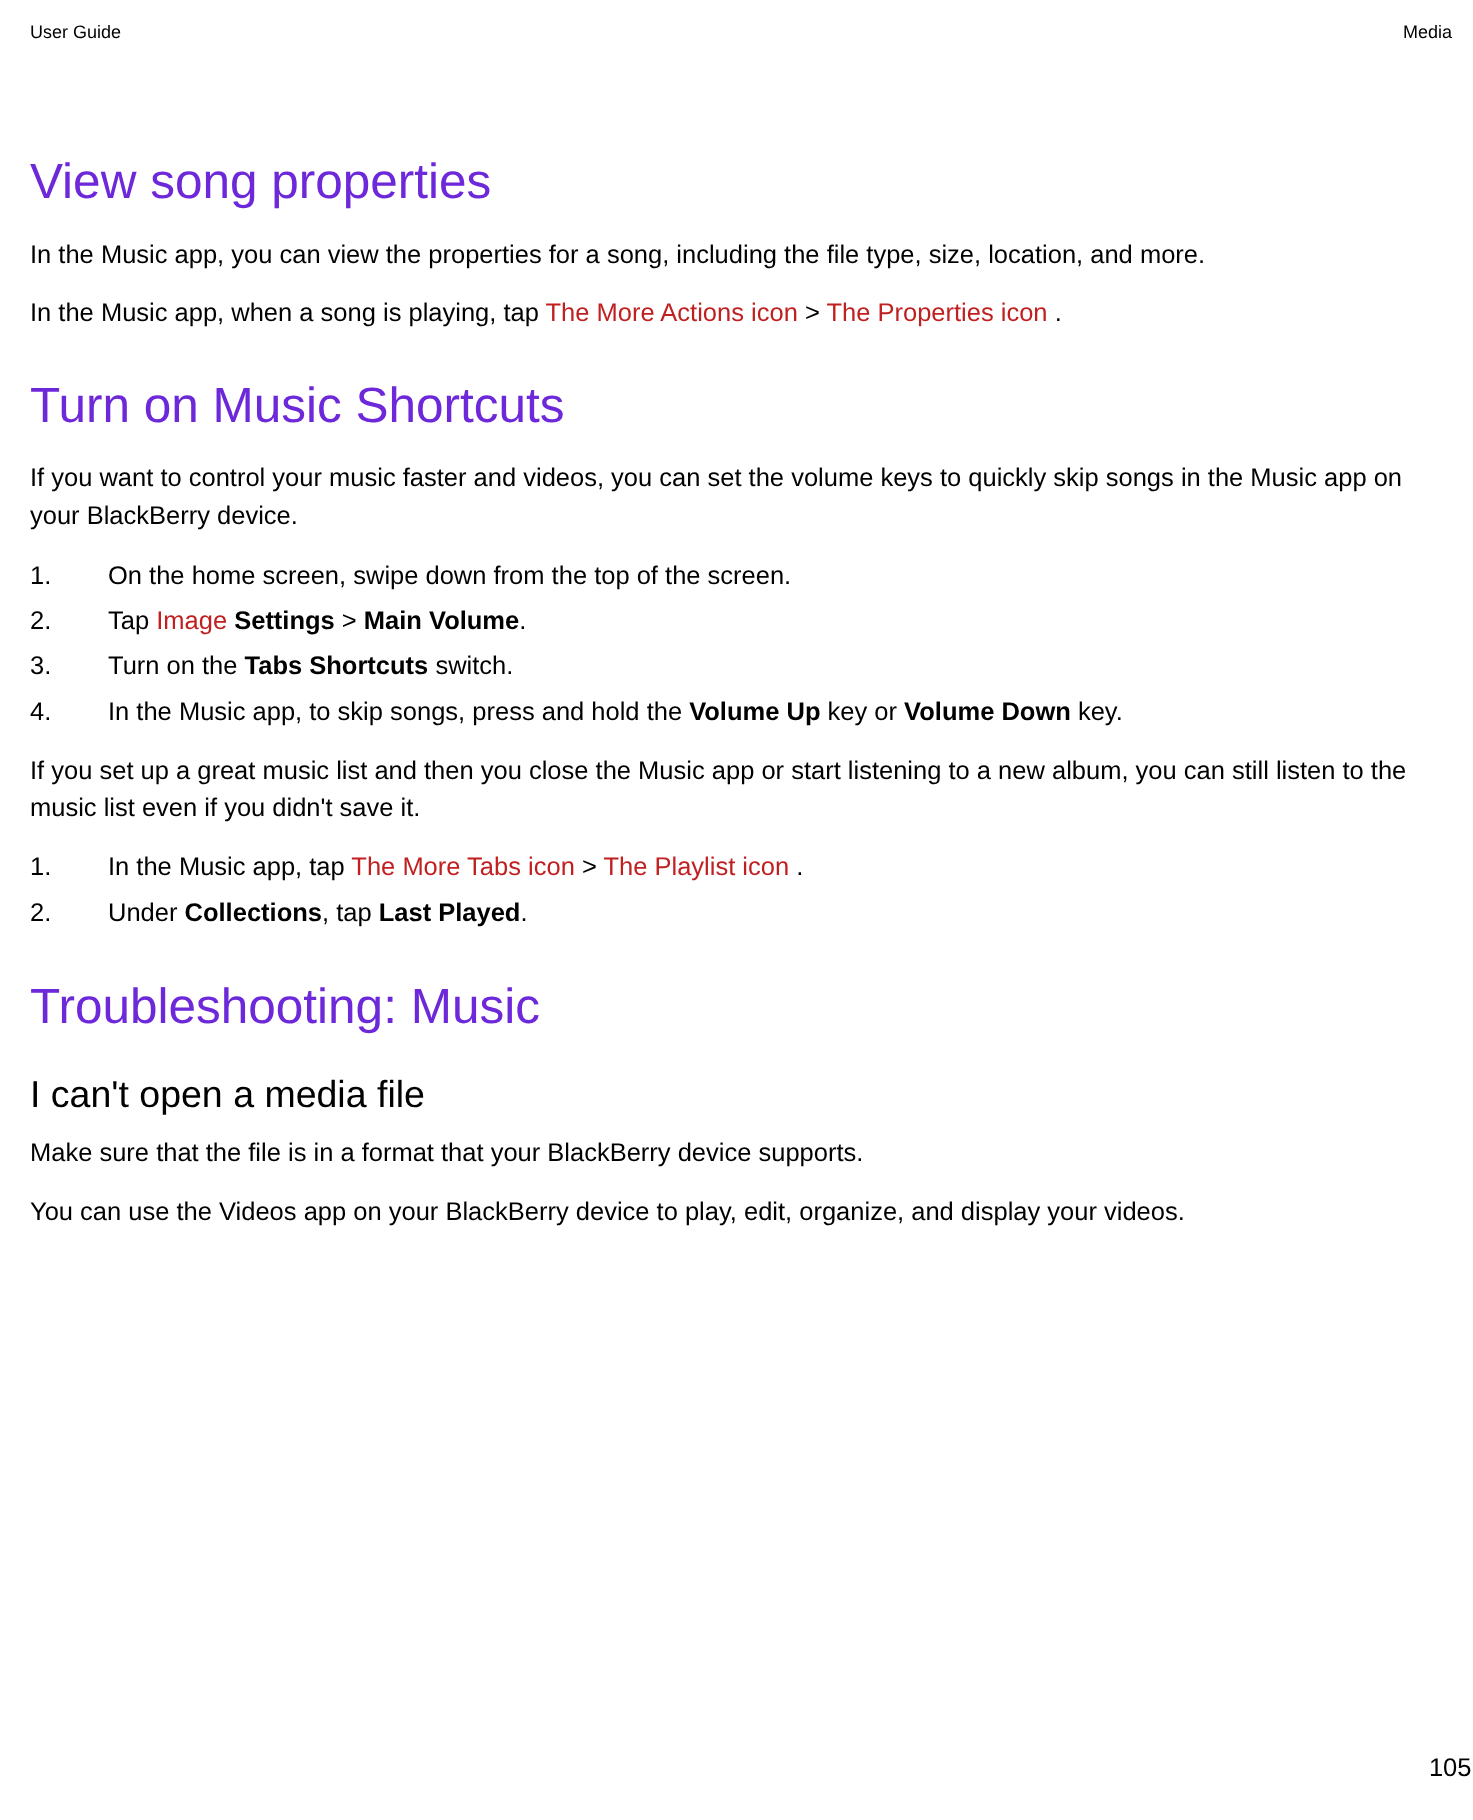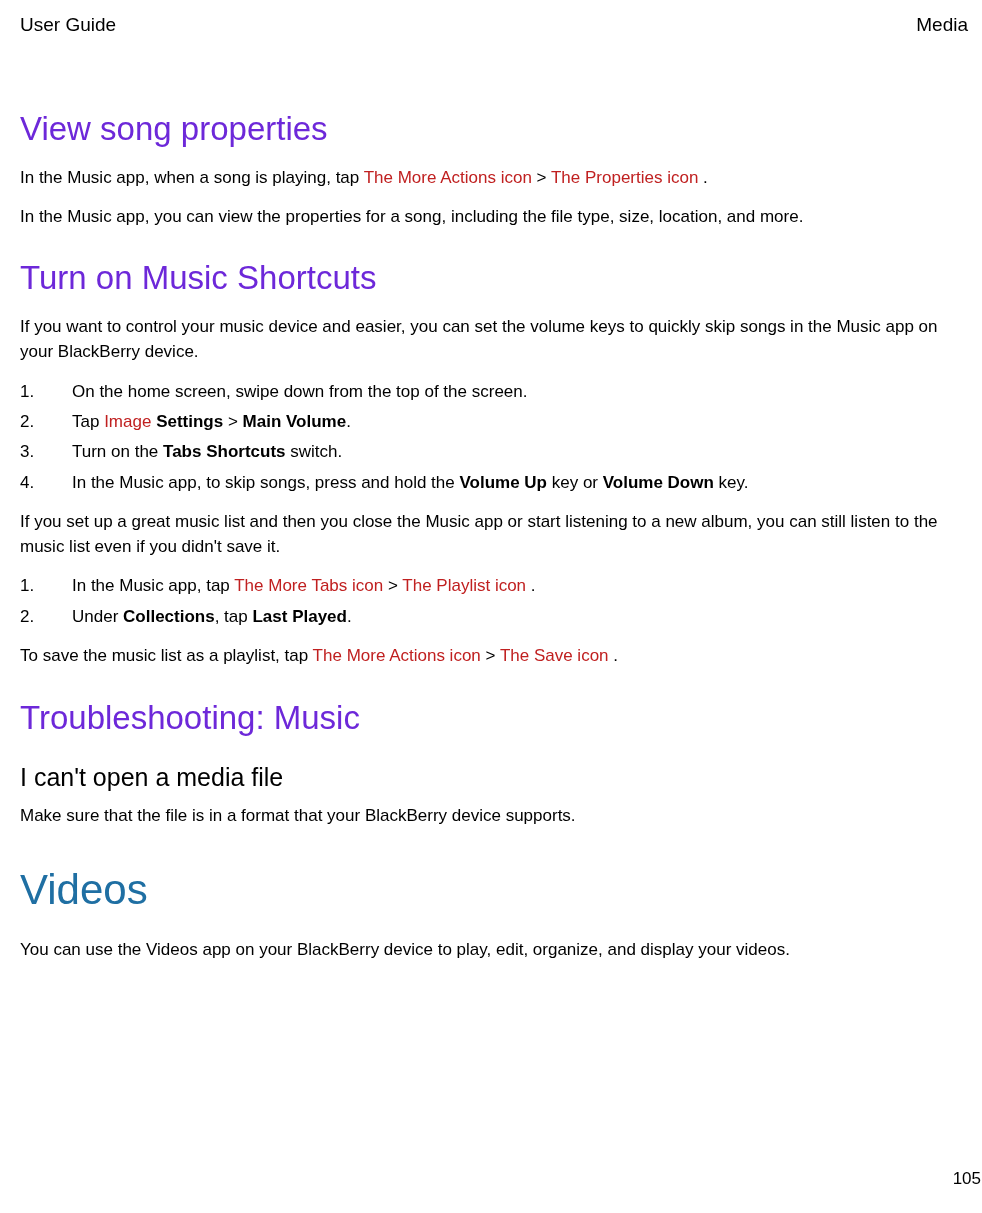--- a/index.html
+++ b/index.html
@@ -14,21 +14,21 @@
       background: #fff;
       color: #000;
       position: relative;
     }
     .page {
       padding: 14px 14px 0 20px;
     }
     .header {
       display: flex;
       justify-content: space-between;
-      font-size: 19px;
+      font-size: 12px;
       color: #000;
       margin-bottom: 74px;
     }
     .content {
       padding-right: 12px;
     }
     h2.section-heading {
       font-size: 33px;
       font-weight: 300;
       color: #6d28d9;
@@ -96,27 +96,27 @@
 
 <div class="page">
   <div class="header">
     <span>User Guide</span>
     <span>Media</span>
   </div>
 
   <div class="content">
 
     <h2 class="section-heading first">View song properties</h2>
+    <p class="body">In the Music app, you can view the properties for a song, including the file type, size, location, and more.</p>
     <p class="body">
       <span>In the Music app, when a song is playing, tap </span><span class="red"> The More Actions icon </span><span> &gt; </span><span class="red"> The Properties icon </span><span>.</span>
     </p>
-    <p class="body">In the Music app, you can view the properties for a song, including the file type, size, location, and more.</p>
 
     <h2 class="section-heading">Turn on Music Shortcuts</h2>
-    <p class="body">If you want to control your music device and easier, you can set the volume keys to quickly skip songs in the Music app on your BlackBerry device.</p>
+    <p class="body">If you want to control your music faster and videos, you can set the volume keys to quickly skip songs in the Music app on your BlackBerry device.</p>
     <ol class="steps">
       <li>On the home screen, swipe down from the top of the screen.</li>
       <li>
         <span>Tap </span><span class="red"> Image </span><span class="bold"> Settings</span><span> &gt; </span><span class="bold">Main Volume</span><span>.</span>
       </li>
       <li>
         <span>Turn on the </span><span class="bold">Tabs Shortcuts</span><span> switch.</span>
       </li>
       <li>
         <span>In the Music app, to skip songs, press and hold the </span><span class="bold">Volume Up</span><span> key or </span><span class="bold">Volume Down</span><span> key.</span>
@@ -125,27 +125,23 @@
 
     <p class="body">If you set up a great music list and then you close the Music app or start listening to a new album, you can still listen to the music list even if you didn't save it.</p>
     <ol class="steps">
       <li>
         <span>In the Music app, tap </span><span class="red"> The More Tabs icon </span><span> &gt; </span><span class="red"> The Playlist icon </span><span>.</span>
       </li>
       <li>
         <span>Under </span><span class="bold">Collections</span><span>, tap </span><span class="bold">Last Played</span><span>.</span>
       </li>
     </ol>
-    <p class="body">
-      <span>To save the music list as a playlist, tap </span><span class="red"> The More Actions icon </span><span> &gt; </span><span class="red"> The Save icon </span><span>.</span>
-    </p>
 
     <h2 class="section-heading">Troubleshooting: Music</h2>
     <h3 class="sub-heading">I can't open a media file</h3>
     <p class="body">Make sure that the file is in a format that your BlackBerry device supports.</p>
 
-    <h1 class="chapter-heading">Videos</h1>
     <p class="body">You can use the Videos app on your BlackBerry device to play, edit, organize, and display your videos.</p>
 
   </div>
 </div>
 
 <div class="page-number">105</div>
 
 </body></html>

